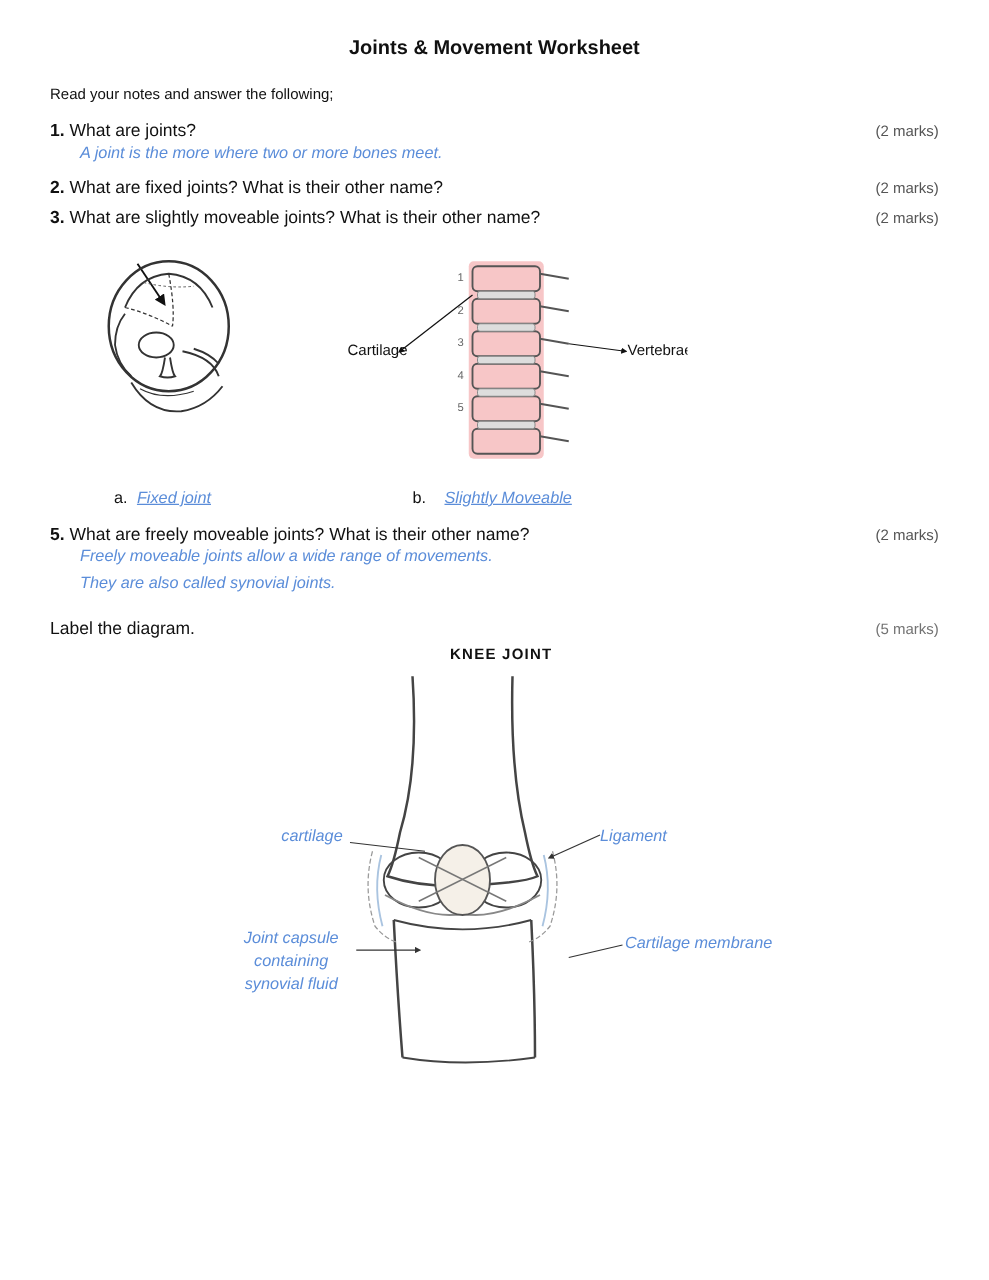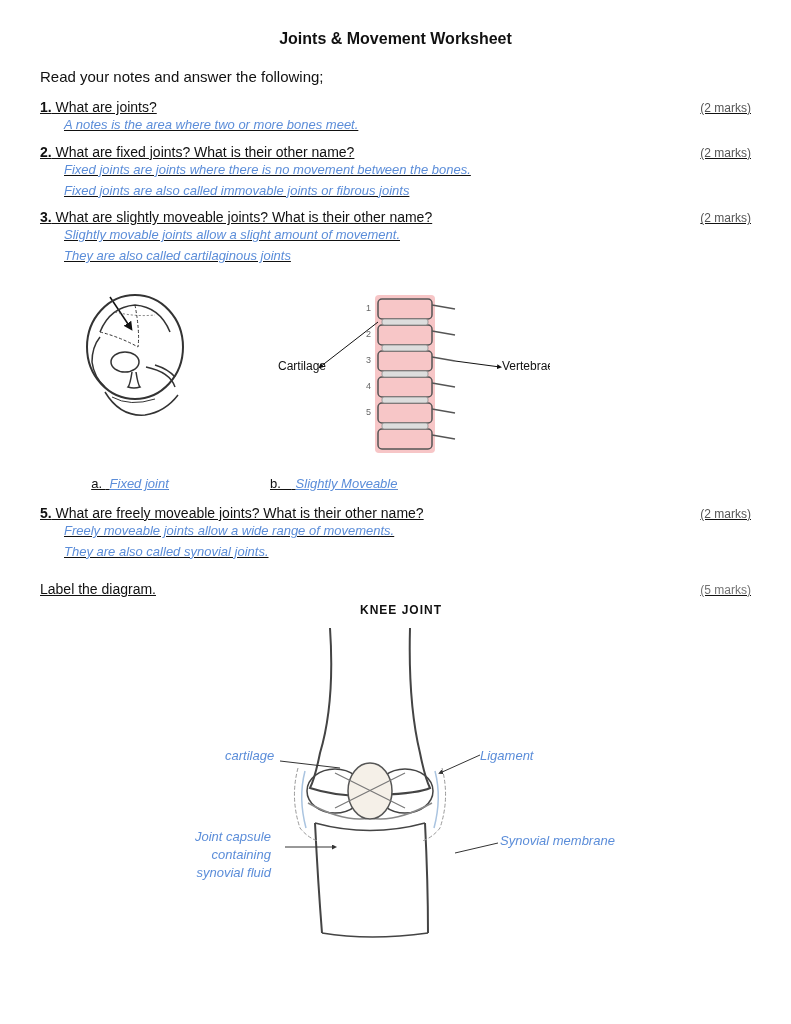--- a/index.html
+++ b/index.html
@@ -12,21 +12,21 @@
       max-width: 791px;
       min-height: 1024px;
     }
     .title {
       text-align: center;
       font-weight: bold;
       font-size: 16px;
       margin-bottom: 20px;
     }
     .intro {
-      font-size: 15px;
+      font-size: 12px;
       margin-bottom: 14px;
     }
     .question-line {
       display: flex;
       justify-content: space-between;
       align-items: baseline;
     }
     .question-text {
       font-weight: normal;
       font-size: 14px;
@@ -41,21 +41,20 @@
     .answer {
       color: #5b8dd9;
       font-family: 'Segoe UI', Arial, sans-serif;
       font-style: italic;
       font-size: 13px;
       margin-left: 24px;
       line-height: 1.6;
     }
     ol {
       padding-left: 20px;
-      text-decoration: underline;
     }
     ol li {
       margin-bottom: 8px;
     }
     .diagram-row {
       display: flex;
       align-items: center;
       justify-content: flex-start;
       gap: 60px;
       margin-left: 10px;
@@ -115,46 +114,38 @@
 
 <ol style="list-style: none; padding-left: 0;">
 
   <li>
     <div class="question-line">
       <div class="question-text">
         <strong>1.</strong>&nbsp;What are joints?
       </div>
       <div class="marks">(2 marks)</div>
     </div>
-    <div class="answer">A notes is the area where two or more bones meet.</div>
+    <div class="answer">A joint is the more where two or more bones meet.</div>
   </li>
 
   <li style="margin-top:8px;">
     <div class="question-line">
       <div class="question-text">
         <strong>2.</strong>&nbsp;What are fixed joints? What is their other name?
       </div>
       <div class="marks">(2 marks)</div>
     </div>
-    <div class="answer">
-      Fixed joints are joints where there is no movement between the bones.<br>
-      Fixed joints are also called immovable joints or fibrous joints
-    </div>
   </li>
 
   <li style="margin-top:8px;">
     <div class="question-line">
       <div class="question-text">
         <strong>3.</strong>&nbsp;What are slightly moveable joints? What is their other name?
       </div>
       <div class="marks">(2 marks)</div>
-    </div>
-    <div class="answer">
-      Slightly movable joints allow a slight amount of movement.<br>
-      They are also called cartilaginous joints
     </div>
   </li>
 
   <li style="margin-top:8px;">
 
     <div class="diagram-row" style="margin-top:10px; align-items:flex-start;">
 
       <div class="skull-container">
         <svg class="skull-svg" viewBox="0 0 160 160">
 
@@ -234,21 +225,21 @@
 
           <text x="96" y="24" font-size="9" fill="#666">1</text>
           <text x="96" y="50" font-size="9" fill="#666">2</text>
           <text x="96" y="76" font-size="9" fill="#666">3</text>
           <text x="96" y="102" font-size="9" fill="#666">4</text>
           <text x="96" y="128" font-size="9" fill="#666">5</text>
         </svg>
       </div>
     </div>
 
-    <div style="display:flex; margin-left:10px; margin-top:8px; align-items:center;">
+    <div style="display:flex; gap:60px; margin-left:10px; margin-top:8px; align-items:center;">
       <div style="width:160px; text-align:center;">
         <span class="sub-label">a.&nbsp;</span>
         <span class="fixed-label" style="display:inline; width:auto;">Fixed joint</span>
       </div>
       <div style="margin-left:60px;">
         <span class="sub-label">b.&nbsp;&nbsp;&nbsp;</span>
         <span class="slightly-label">Slightly Moveable</span>
       </div>
     </div>
   </li>
@@ -264,21 +255,21 @@
       Freely moveable joints allow a wide range of movements.<br>
       They are also called synovial joints.
     </div>
   </li>
 
   <li style="margin-top:8px;">
   </li>
 
 </ol>
 
-<div class="knee-section" style="margin-top:18px;text-decoration:underline;">
+<div class="knee-section" style="margin-top:18px;">
   <div class="label-diagram-header">
     <span style="font-size:14px; font-weight:normal;">Label the diagram.</span>
     <span style="font-size:12px; color:#737373;margin-left:32px;">(5 marks)</span>
   </div>
 
   <div style="position:relative; width:100%; height:340px; margin-top:6px;">
 
     <div style="position:absolute; left:320px; top:0; font-size:12px; font-weight:bold; letter-spacing:1px;">KNEE JOINT</div>
 
     <svg width="420" height="320" viewBox="0 0 420 320" style="position:absolute; left:130px; top:20px;">
@@ -304,25 +295,25 @@
       <path d="M272,145 Q280,175 270,205 Q262,215 252,218" fill="none" stroke="#999" stroke-width="1" stroke-dasharray="4,2"></path>
 
       <path d="M135,148 Q128,175 136,205" fill="none" stroke="#aac4e0" stroke-width="1.5"></path>
       <path d="M265,148 Q272,175 264,205" fill="none" stroke="#aac4e0" stroke-width="1.5"></path>
     </svg>
 
     <div style="position:absolute; left:185px; top:145px; color:#5b8dd9; font-style:italic; font-size:13px;">cartilage</div>
 
     <div style="position:absolute; left:440px; top:145px; color:#5b8dd9; font-style:italic; font-size:13px;">Ligament</div>
 
-    <div style="position:absolute; left:155px; top:225px; color:#5b8dd9; font-style:italic; font-size:13px; text-align:right; line-height:1.4;">
+    <div style="position:absolute; left:155px; top:225px; color:#5b8dd9; font-style:italic; font-size:13px; text-align:center; line-height:1.4;">
       Joint capsule<br>containing<br>synovial fluid
     </div>
 
-    <div style="position:absolute; left:460px; top:230px; color:#5b8dd9; font-style:italic; font-size:13px;">Synovial membrane</div>
+    <div style="position:absolute; left:460px; top:230px; color:#5b8dd9; font-style:italic; font-size:13px;">Cartilage membrane</div>
 
     <svg style="position:absolute; left:0; top:0; width:100%; height:340px; pointer-events:none;">
 
       <line x1="240" y1="158" x2="300" y2="165" stroke="#333" stroke-width="1"></line>
 
       <line x1="440" y1="152" x2="400" y2="170" stroke="#333" stroke-width="1" marker-end="url(#a1)"></line>
       <defs>
         <marker id="a1" markerWidth="5" markerHeight="5" refX="3" refY="2.5" orient="auto">
           <path d="M0,0 L5,2.5 L0,5 z" fill="#333"></path>
         </marker>

